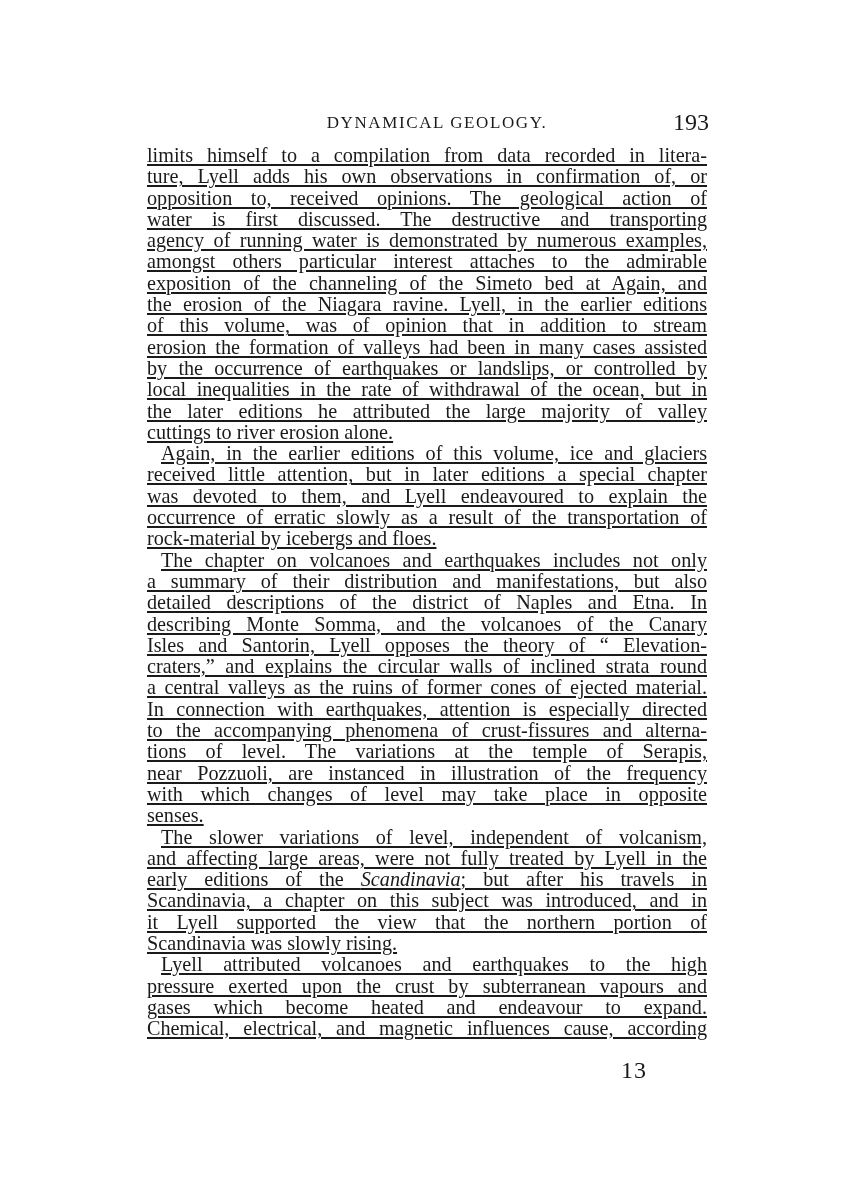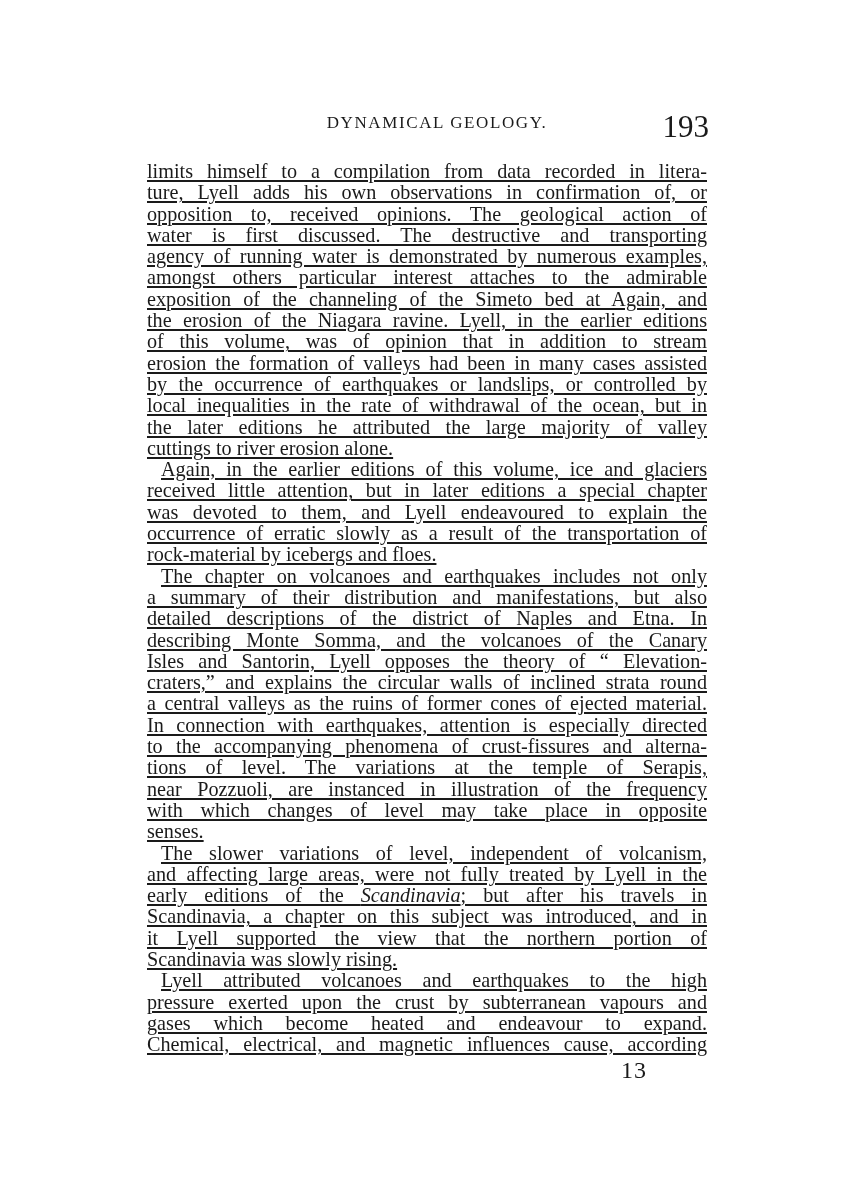--- a/index.html
+++ b/index.html
@@ -33,24 +33,23 @@
       top: 8px;
       text-align: center;
       font-size: 17px;
       letter-spacing: 1.6px;
       padding-left: 20px;
     }
     .page-number {
       position: absolute;
       right: -2px;
       top: 4px;
-      font-size: 31px;
+      font-size: 24px;
     }
     .body-text {
-      margin-top: 16px;
     }
     .line {
       display: block;
       font-size: 20.2px;
       line-height: 21.3px;
       height: 21.3px;
       white-space: nowrap;
       text-align: justify;
       text-align-last: justify;
     }

